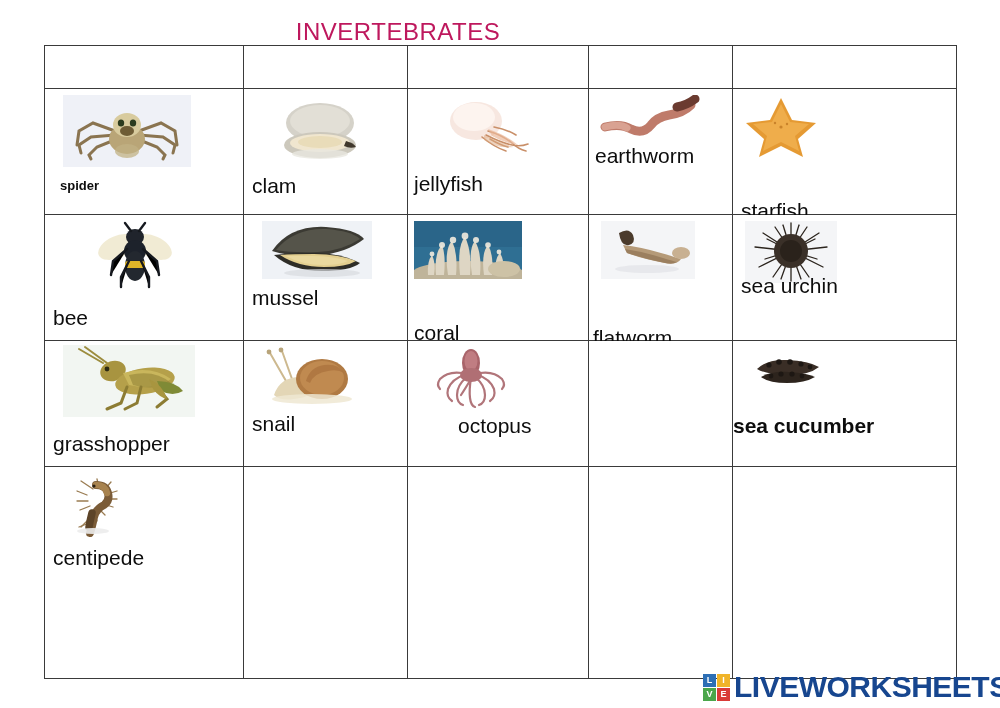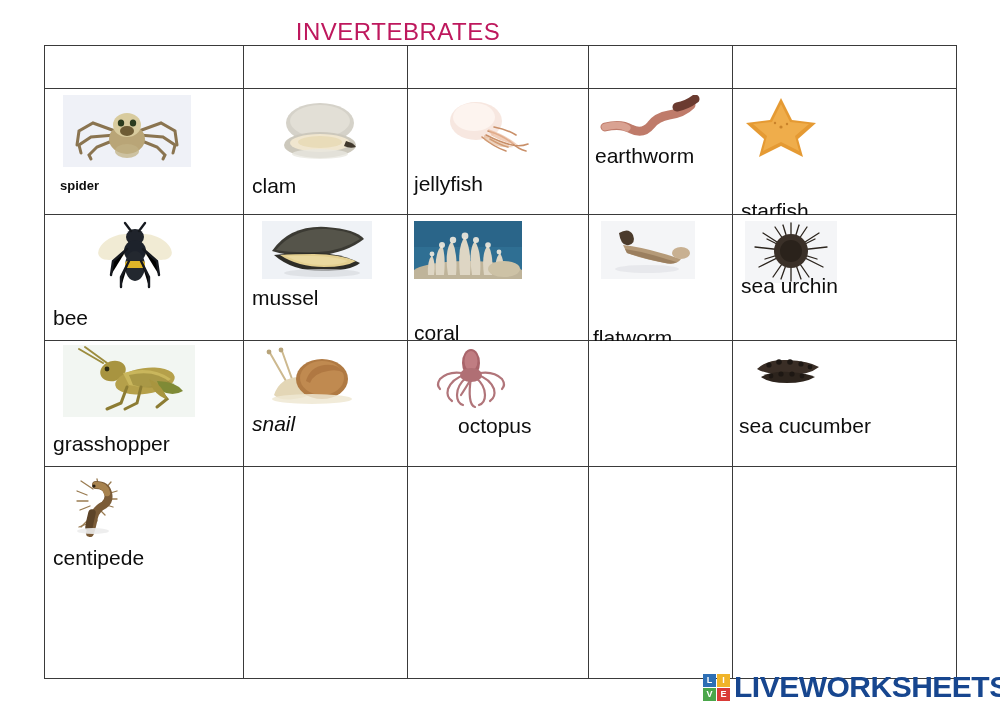--- a/index.html
+++ b/index.html
@@ -407,21 +407,21 @@
                 </g>
                 <circle cx="13" cy="5" r="2.4" fill="#b8a47a"></circle>
                 <circle cx="25" cy="3" r="2.4" fill="#b8a47a"></circle>
                 <path d="M18 48 q6 -18 26 -18 q16 0 20 8 q-6 12 -26 14 q-14 2 -20 -4z" fill="#e3d6b6"></path>
                 <ellipse cx="66" cy="32" rx="26" ry="20" fill="#b07a43"></ellipse>
                 <ellipse cx="66" cy="31" rx="22" ry="17" fill="#c08a50"></ellipse>
                 <path d="M50 34 q4 -14 18 -16 q14 -2 20 8 q-6 -4 -16 -2 q-14 2 -18 12z" fill="#a56c38" opacity="0.6"></path>
                 <ellipse cx="56" cy="52" rx="40" ry="5" fill="#efe7d2" opacity="0.85"></ellipse>
               </svg>
             </span>
-            <span class="caption" style="left:8px; top:72px;font-style:italic;">snail</span>
+            <span class="caption" style="left:8px; top:72px;">snail</span>
           </div>
         </td>
 
         <td>
           <div class="cell">
             <span class="pic photo-frame plain" style="left:18px; top:6px; width:90px; height:62px;">
               <svg width="90" height="62" viewBox="0 0 90 62">
                 <ellipse cx="45" cy="16" rx="9" ry="14" fill="#a9646a"></ellipse>
                 <ellipse cx="45" cy="14" rx="6.5" ry="10" fill="#c07d82"></ellipse>
                 <g stroke="#b1757a" stroke-width="2.2" fill="none" stroke-linecap="round">
@@ -459,21 +459,21 @@
                   <circle cx="43" cy="13" r="2.8"></circle>
                     <circle cx="54" cy="15" r="2.6"></circle>
                   <circle cx="63" cy="18" r="2.4"></circle>
                   <circle cx="24" cy="27" r="2.4"></circle>
                     <circle cx="34" cy="25" r="2.6"></circle>
                   <circle cx="45" cy="25" r="2.6"></circle>
                     <circle cx="55" cy="27" r="2.4"></circle>
                 </g>
               </svg>
             </span>
-            <span class="caption" style="left:6px; top:74px;">sea cucumber</span>
+            <span class="caption" style="left:0; top:74px;font-weight:bold;">sea cucumber</span>
           </div>
         </td>
       </tr>
 
       <tr class="tall-row">
 
         <td>
           <div class="cell">
             <span class="pic photo-frame plain" style="left:18px; top:8px; width:76px; height:62px;">
               <svg width="76" height="62" viewBox="0 0 76 62">

